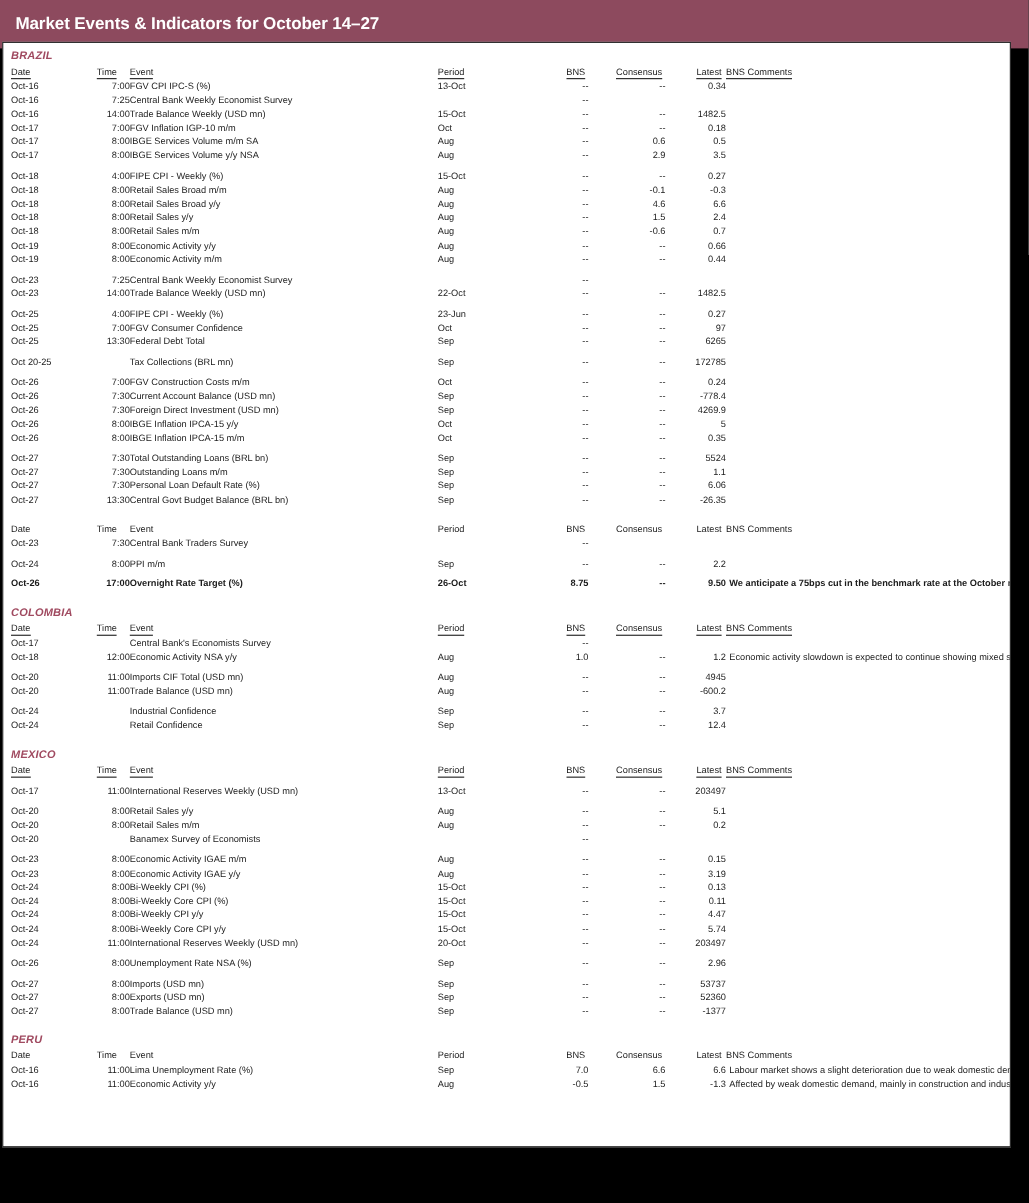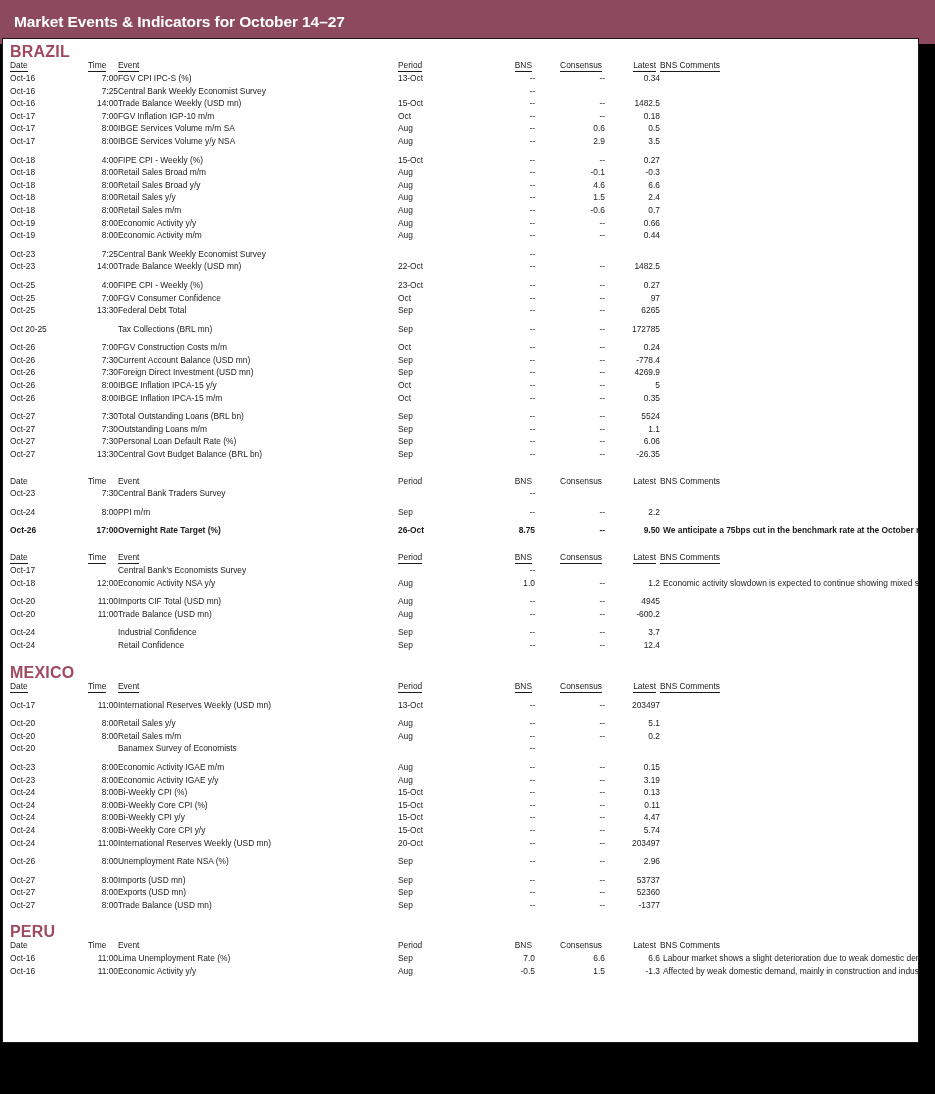--- a/index.html
+++ b/index.html
@@ -46,25 +46,26 @@
     box-sizing: border-box;
   }
   .sheet-inner {
     padding: 6px 4px 0 7px;
   }
 
   
   .section { margin-bottom: 0; }
   .section-title {
     color: #a04a60;
-    font-size: 16px;
+    font-size: 10px;
     font-weight: bold;
     letter-spacing: 0.2px;
     line-height: 13px;
     padding-bottom: 1px;
+    font-style: italic;
   }
 
   table.evt {
     border-collapse: collapse;
     width: 910px;
     table-layout: fixed;
     font-size: 8.4px;
     color: #1b1b1b;
   }
   table.evt td, table.evt th {
@@ -317,21 +318,21 @@
                 <td class="latest">1482.5</td>
                 <td class="comm"></td>
               </tr>
               <tr class="gap">
                 <td colspan="8"></td>
               </tr>
               <tr class="row">
                 <td class="date">Oct-25</td>
                 <td class="time">4:00</td>
                 <td class="event">FIPE CPI - Weekly (%)</td>
-                <td class="period">23-Oct</td>
+                <td class="period">23-Jun</td>
                 <td class="bns">--</td>
                 <td class="cons">--</td>
                 <td class="latest">0.27</td>
                 <td class="comm"></td>
               </tr>
               <tr class="row">
                 <td class="date">Oct-25</td>
                 <td class="time">7:00</td>
                 <td class="event">FGV Consumer Confidence</td>
                 <td class="period">Oct</td>
@@ -522,20 +523,21 @@
                 <td class="latest">9.50</td>
                 <td class="comm">
                   <span class="comm-wrap" style="width: 340px;">We anticipate a 75bps cut in the benchmark rate at the October meeting.</span>
                 </td>
               </tr>
             </tbody>
           </table>
         </div>
         <div class="section-gap"></div>
         <div class="section">
+          <div class="section-title">COLOMBIA</div>
           <table class="evt">
             <colgroup>
               <col class="c-date">
               <col class="c-time">
               <col class="c-event">
               <col class="c-period">
               <col class="c-bns">
               <col class="c-cons">
               <col class="c-latest">
               <col class="c-comm">

